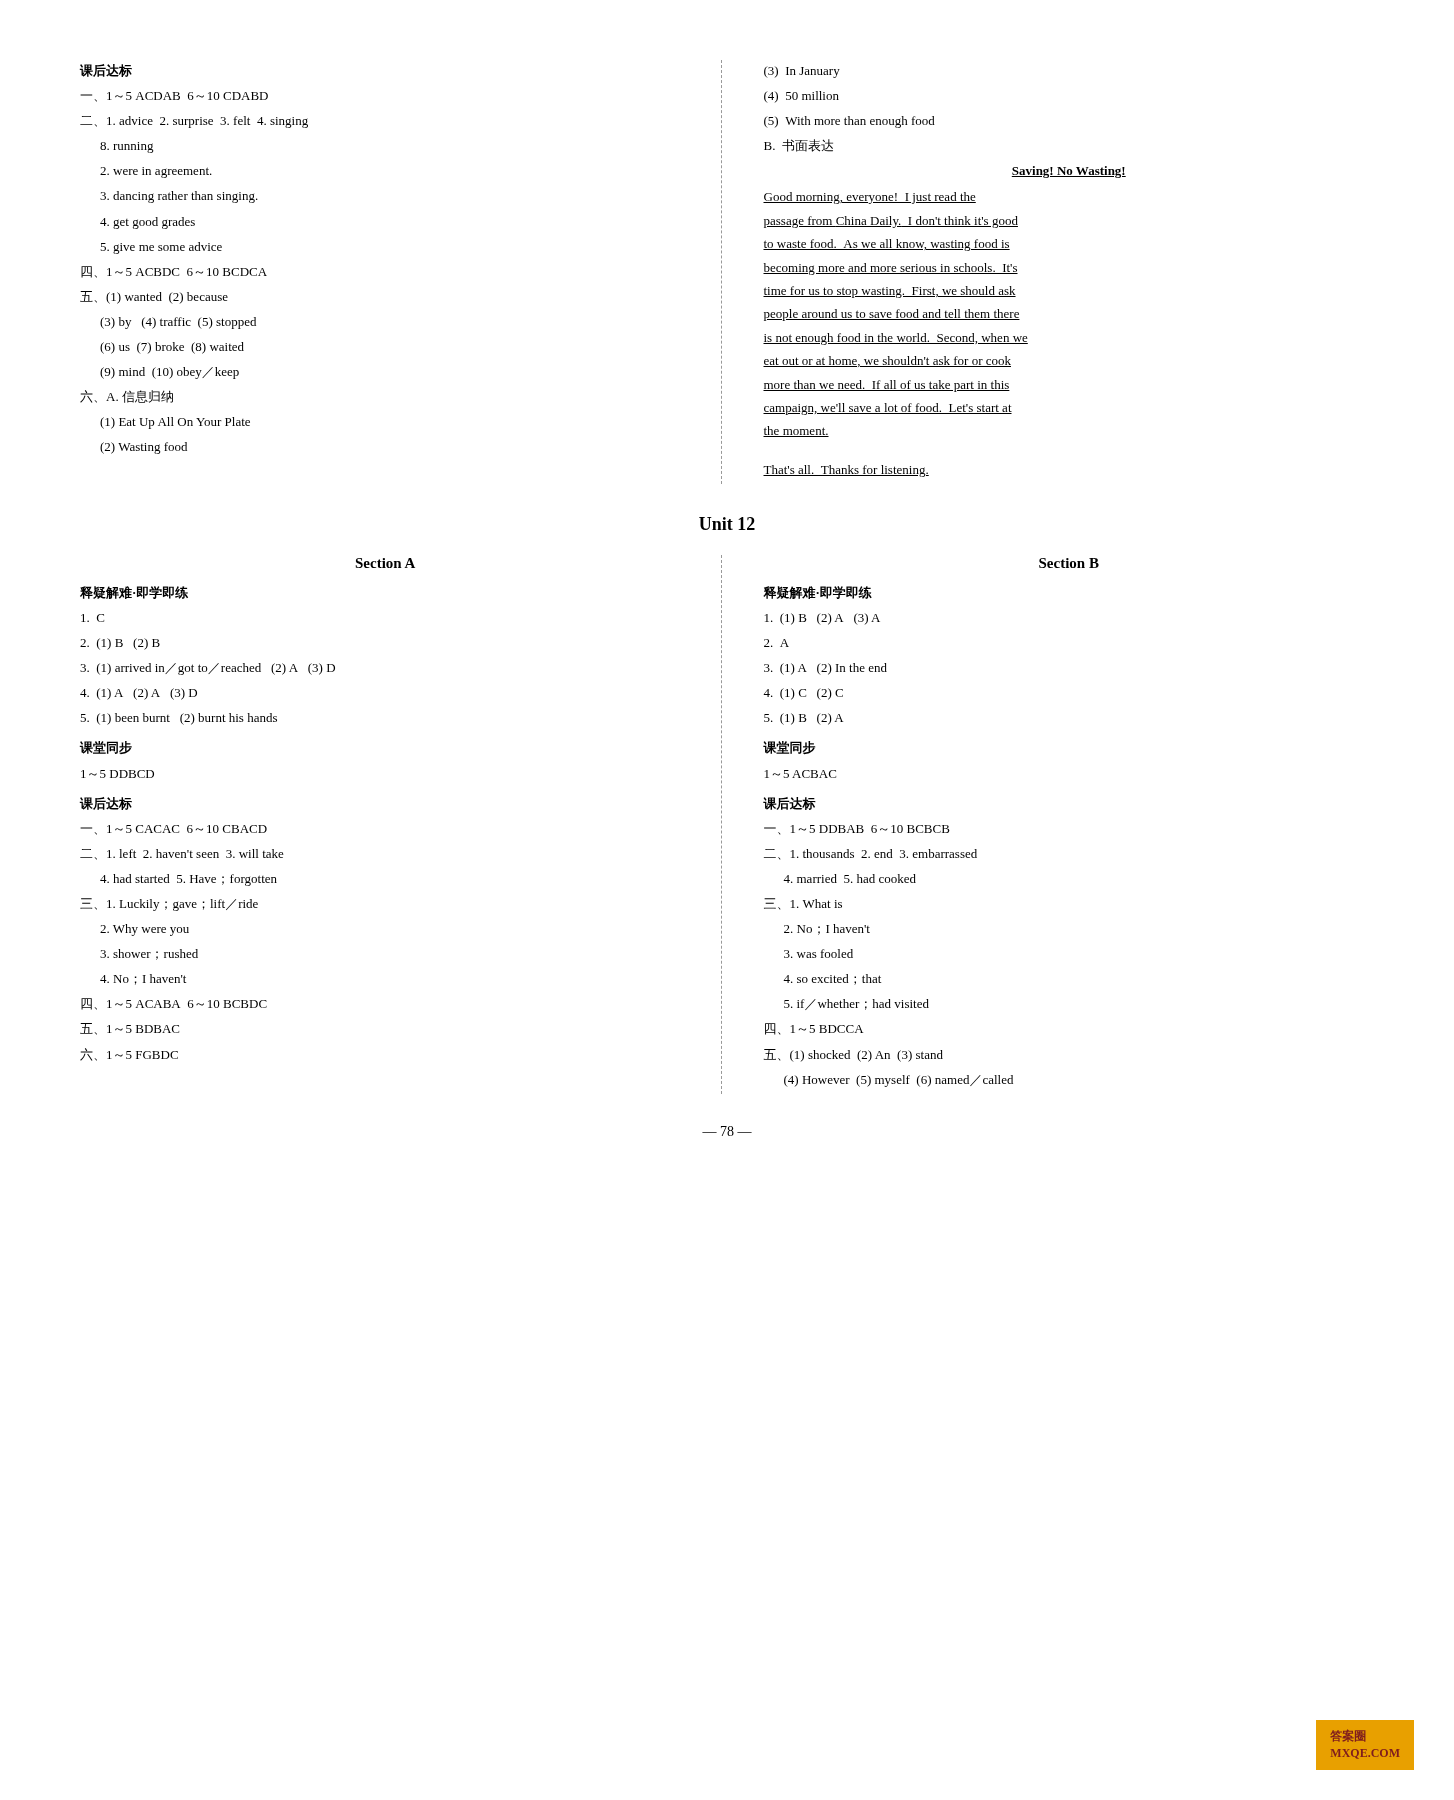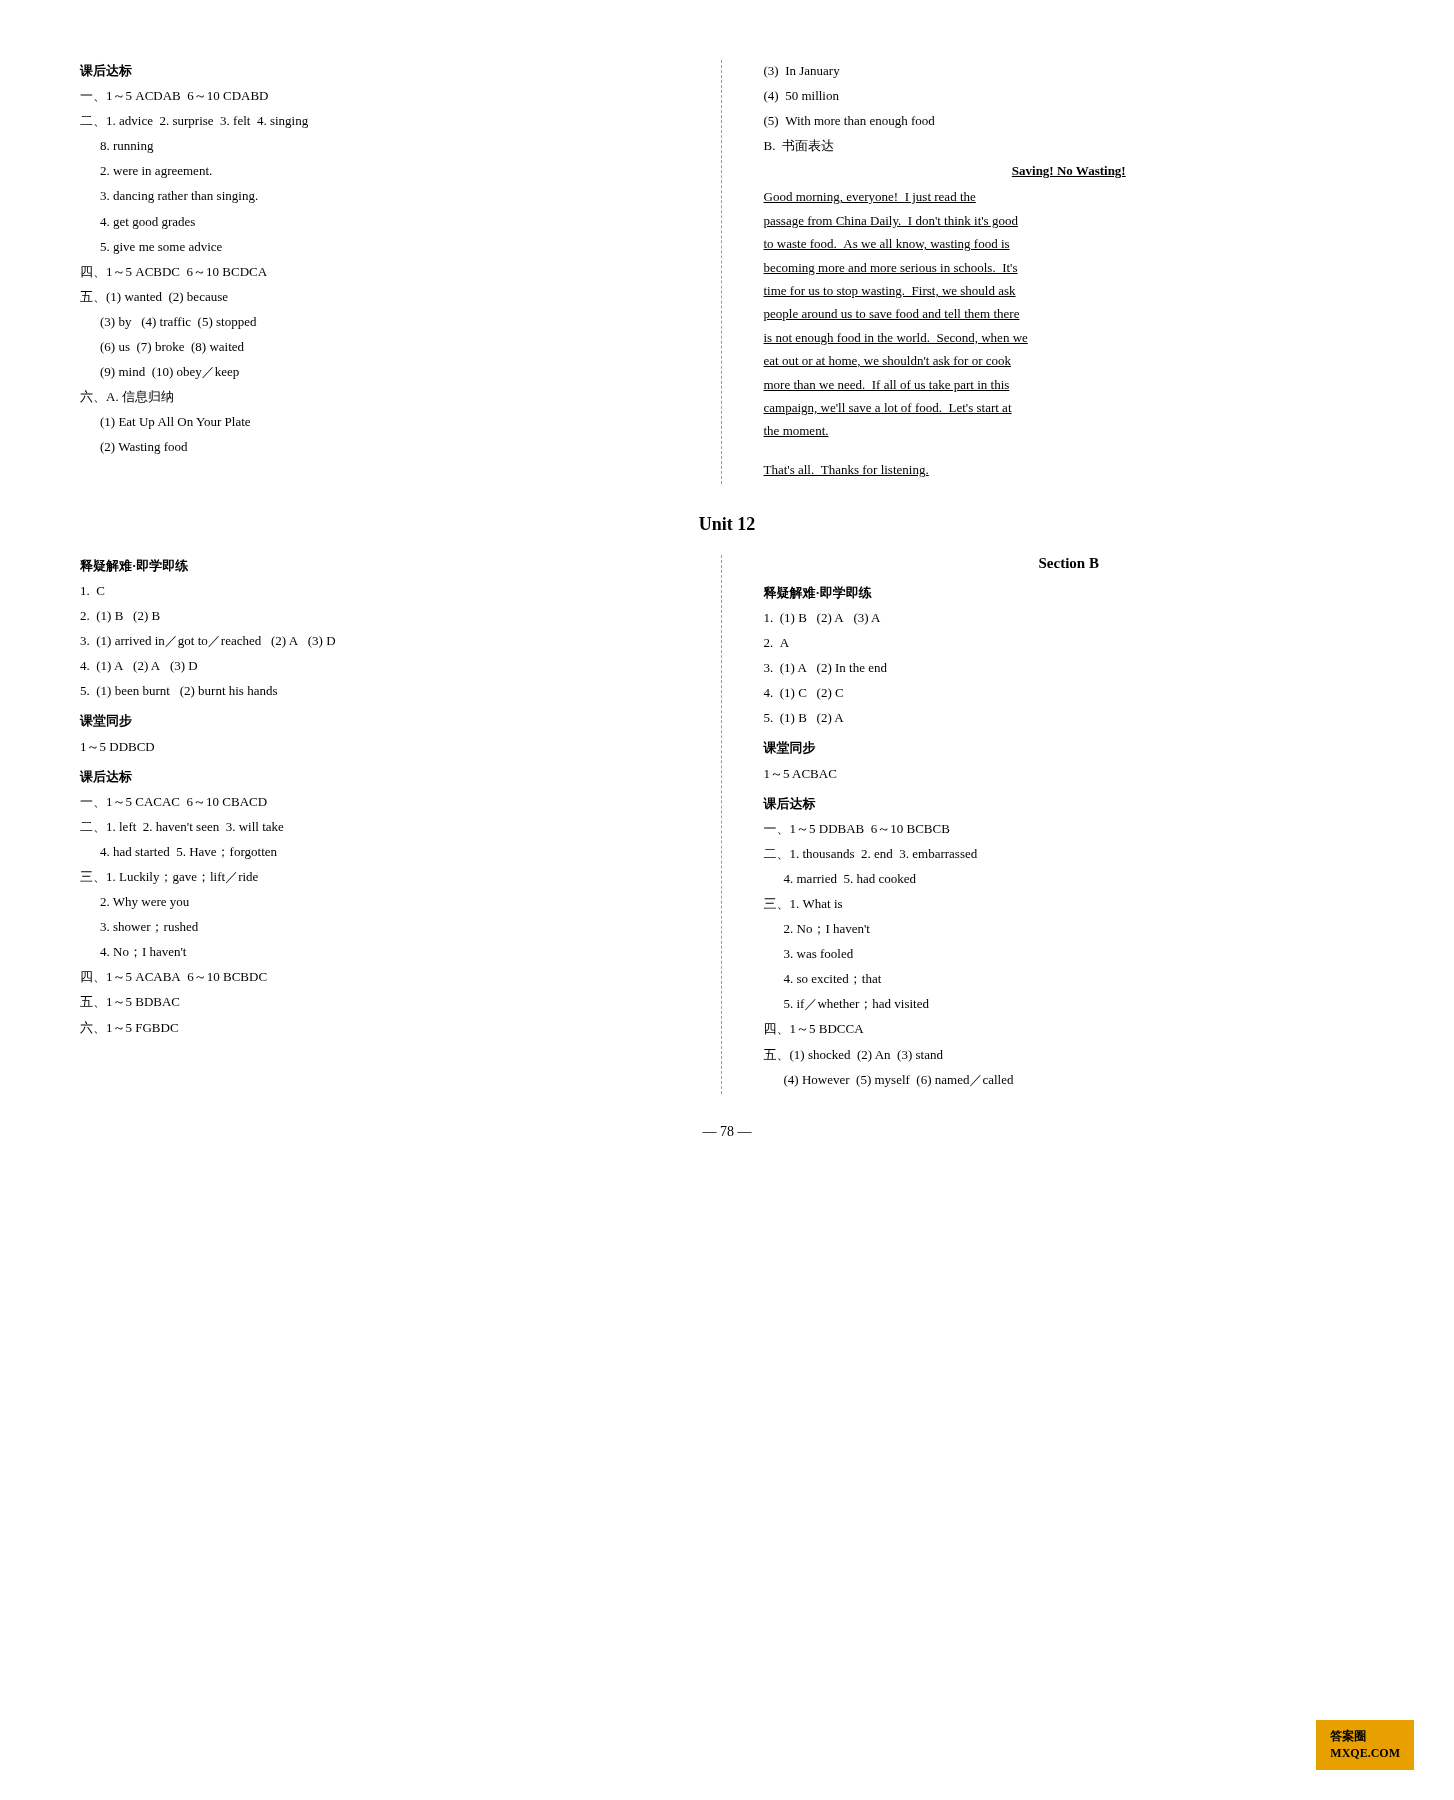--- a/index.html
+++ b/index.html
@@ -57,21 +57,21 @@
     .page-num {
       text-align: center;
       margin-top: 30px;
       font-size: 14px;
     }
     .watermark {
       position: absolute;
       bottom: 30px;
       right: 40px;
       background: #e8a000;
-      color: #000000;
+      color: #7f1d1d;
       padding: 8px 14px;
       font-size: 12px;
       font-weight: bold;
       line-height: 1.4;
     }
     .passage-para {
       text-align: justify;
       line-height: 1.8;
       margin-bottom: 16px;
     }
@@ -120,20 +120,21 @@
         <span class="underline">the moment.</span>
       </p>
       <p><span class="underline">That's all.&nbsp;&nbsp;Thanks for listening.</span></p>
     </div>
   </div>
 
   <div class="unit-title">Unit 12</div>
 
   <div class="two-col">
     <div class="col-left">
+      <div class="section-header">Section A</div>
 
       <p class="chinese-bold">释疑解难·即学即练</p>
       <p>1.&nbsp;&nbsp;C</p>
       <p>2.&nbsp;&nbsp;(1) B&nbsp;&nbsp;&nbsp;(2) B</p>
       <p>3.&nbsp;&nbsp;(1) arrived in／got to／reached&nbsp;&nbsp;&nbsp;(2) A&nbsp;&nbsp;&nbsp;(3) D</p>
       <p>4.&nbsp;&nbsp;(1) A&nbsp;&nbsp;&nbsp;(2) A&nbsp;&nbsp;&nbsp;(3) D</p>
       <p>5.&nbsp;&nbsp;(1) been burnt&nbsp;&nbsp;&nbsp;(2) burnt his hands</p>
 
       <p class="chinese-bold" style="margin-top:8px;">课堂同步</p>
       <p>1～5 DDBCD</p>

